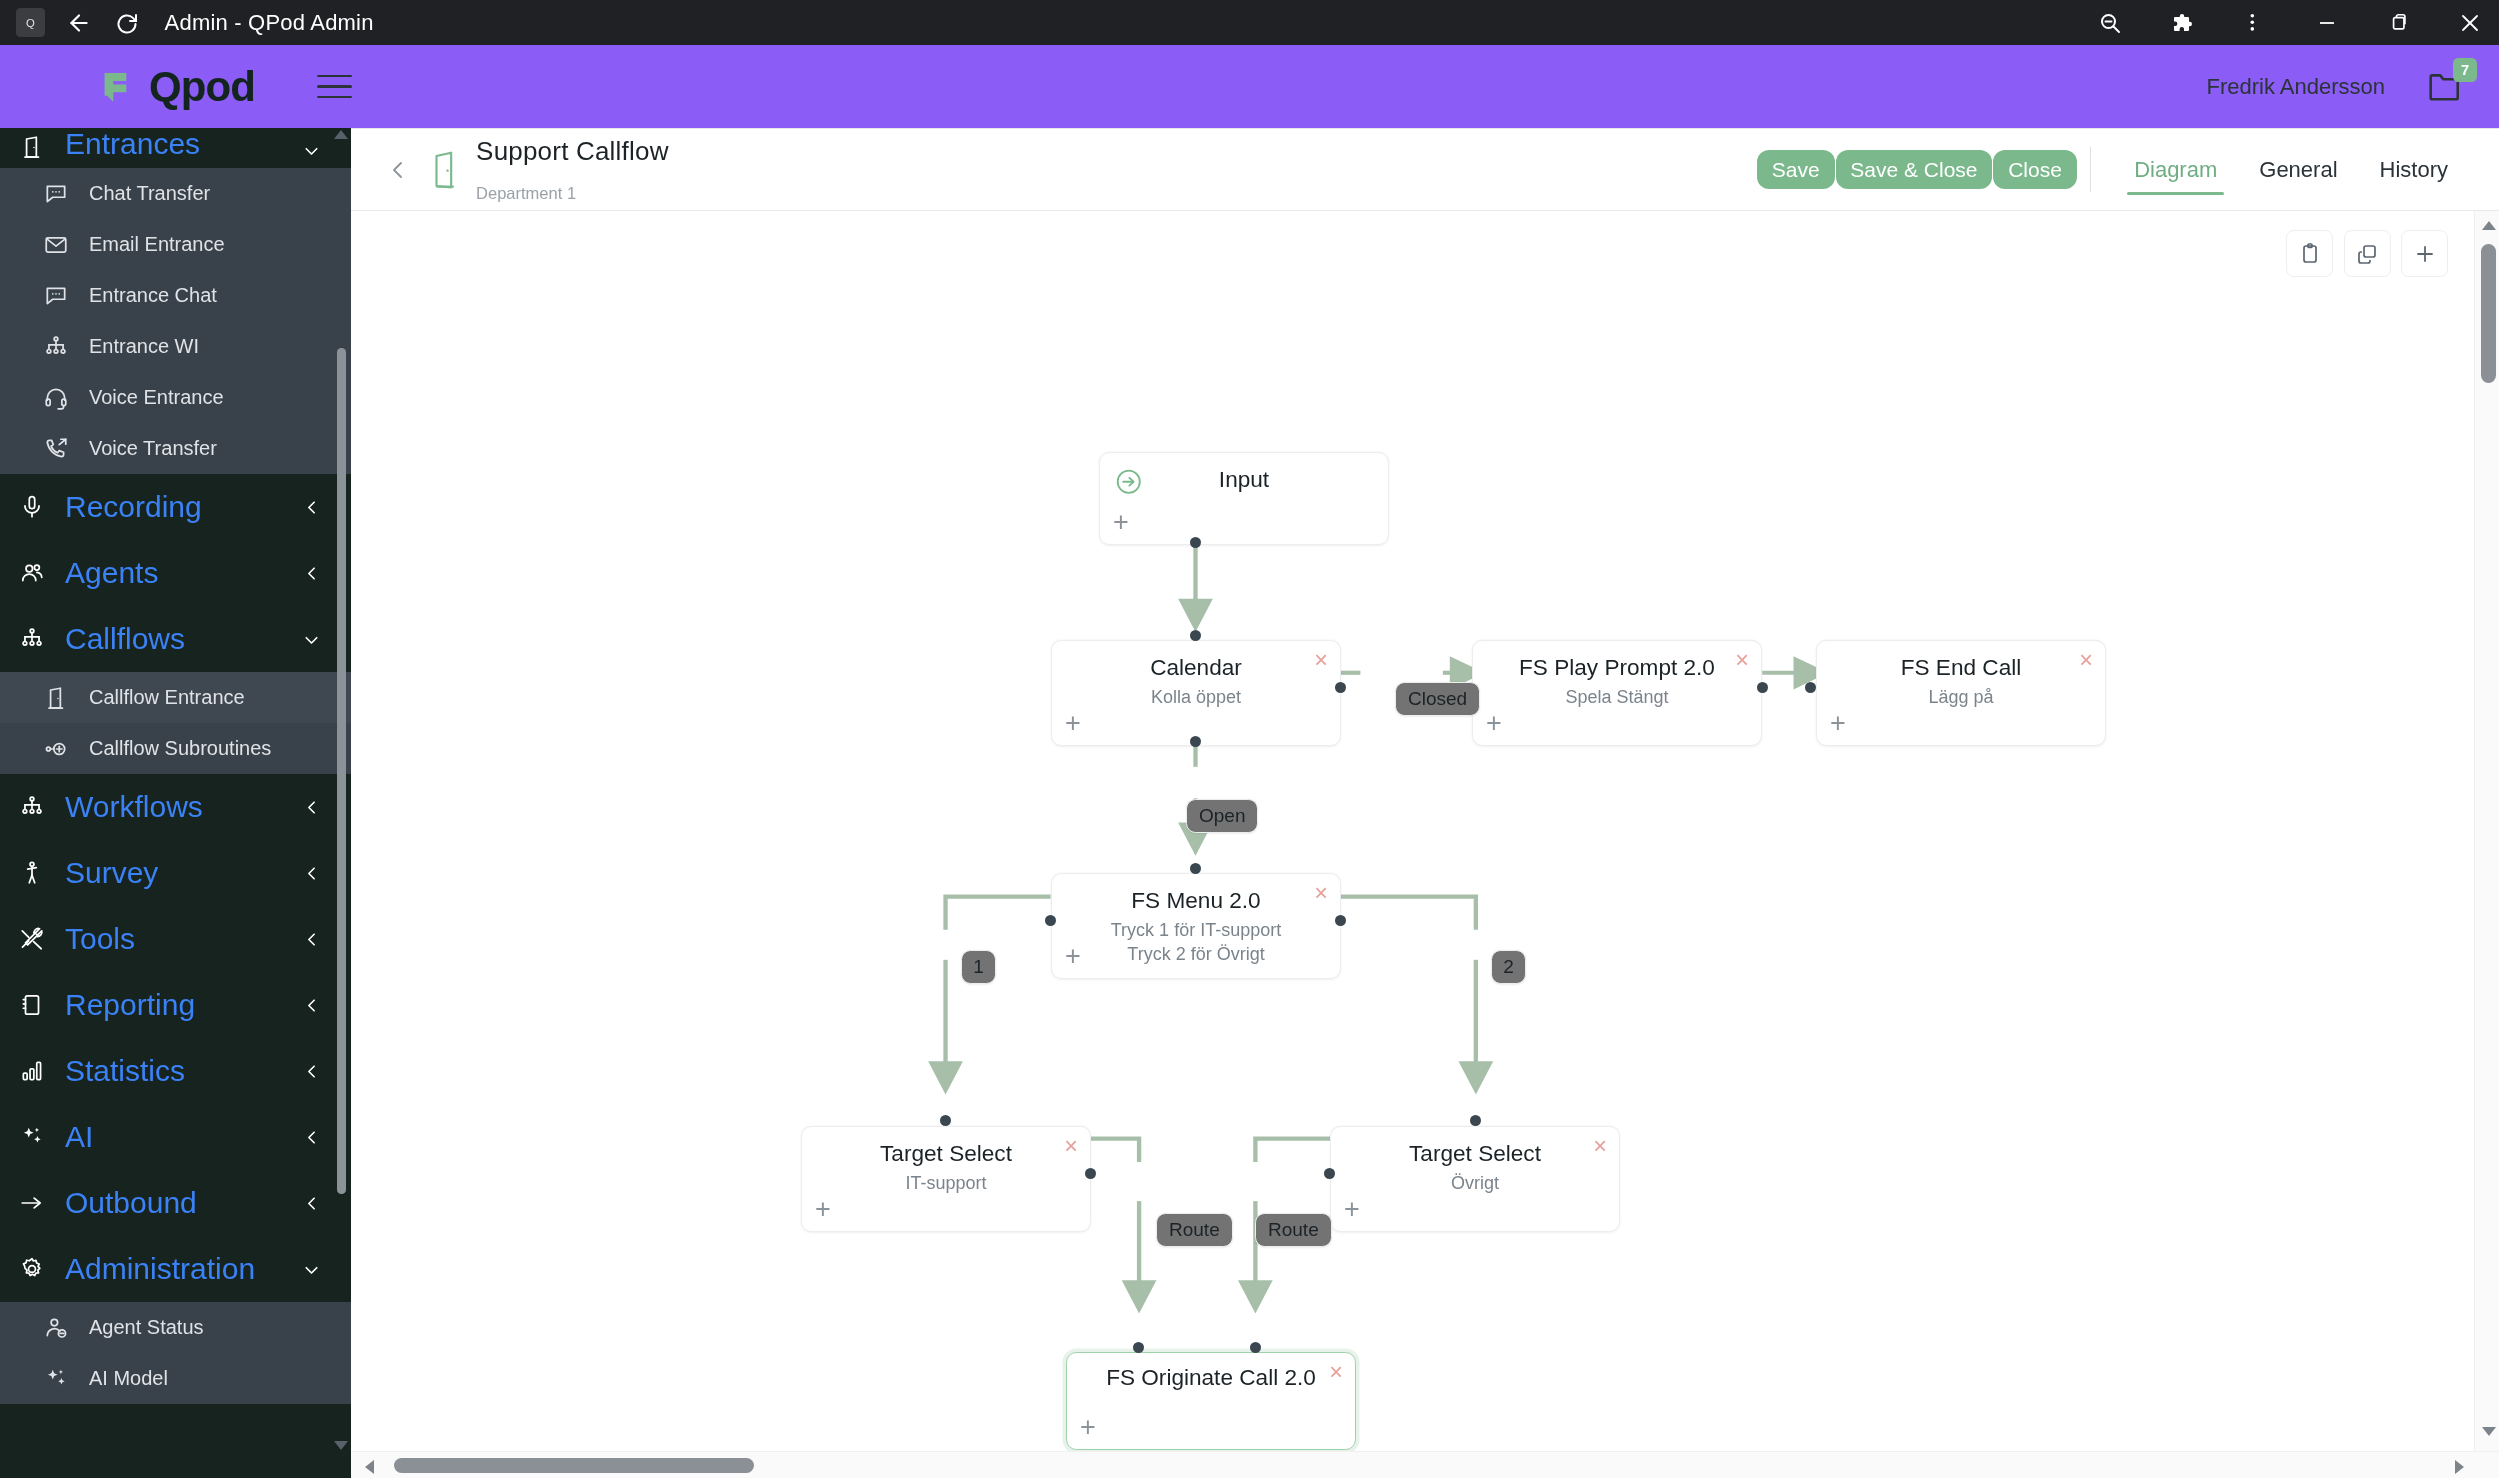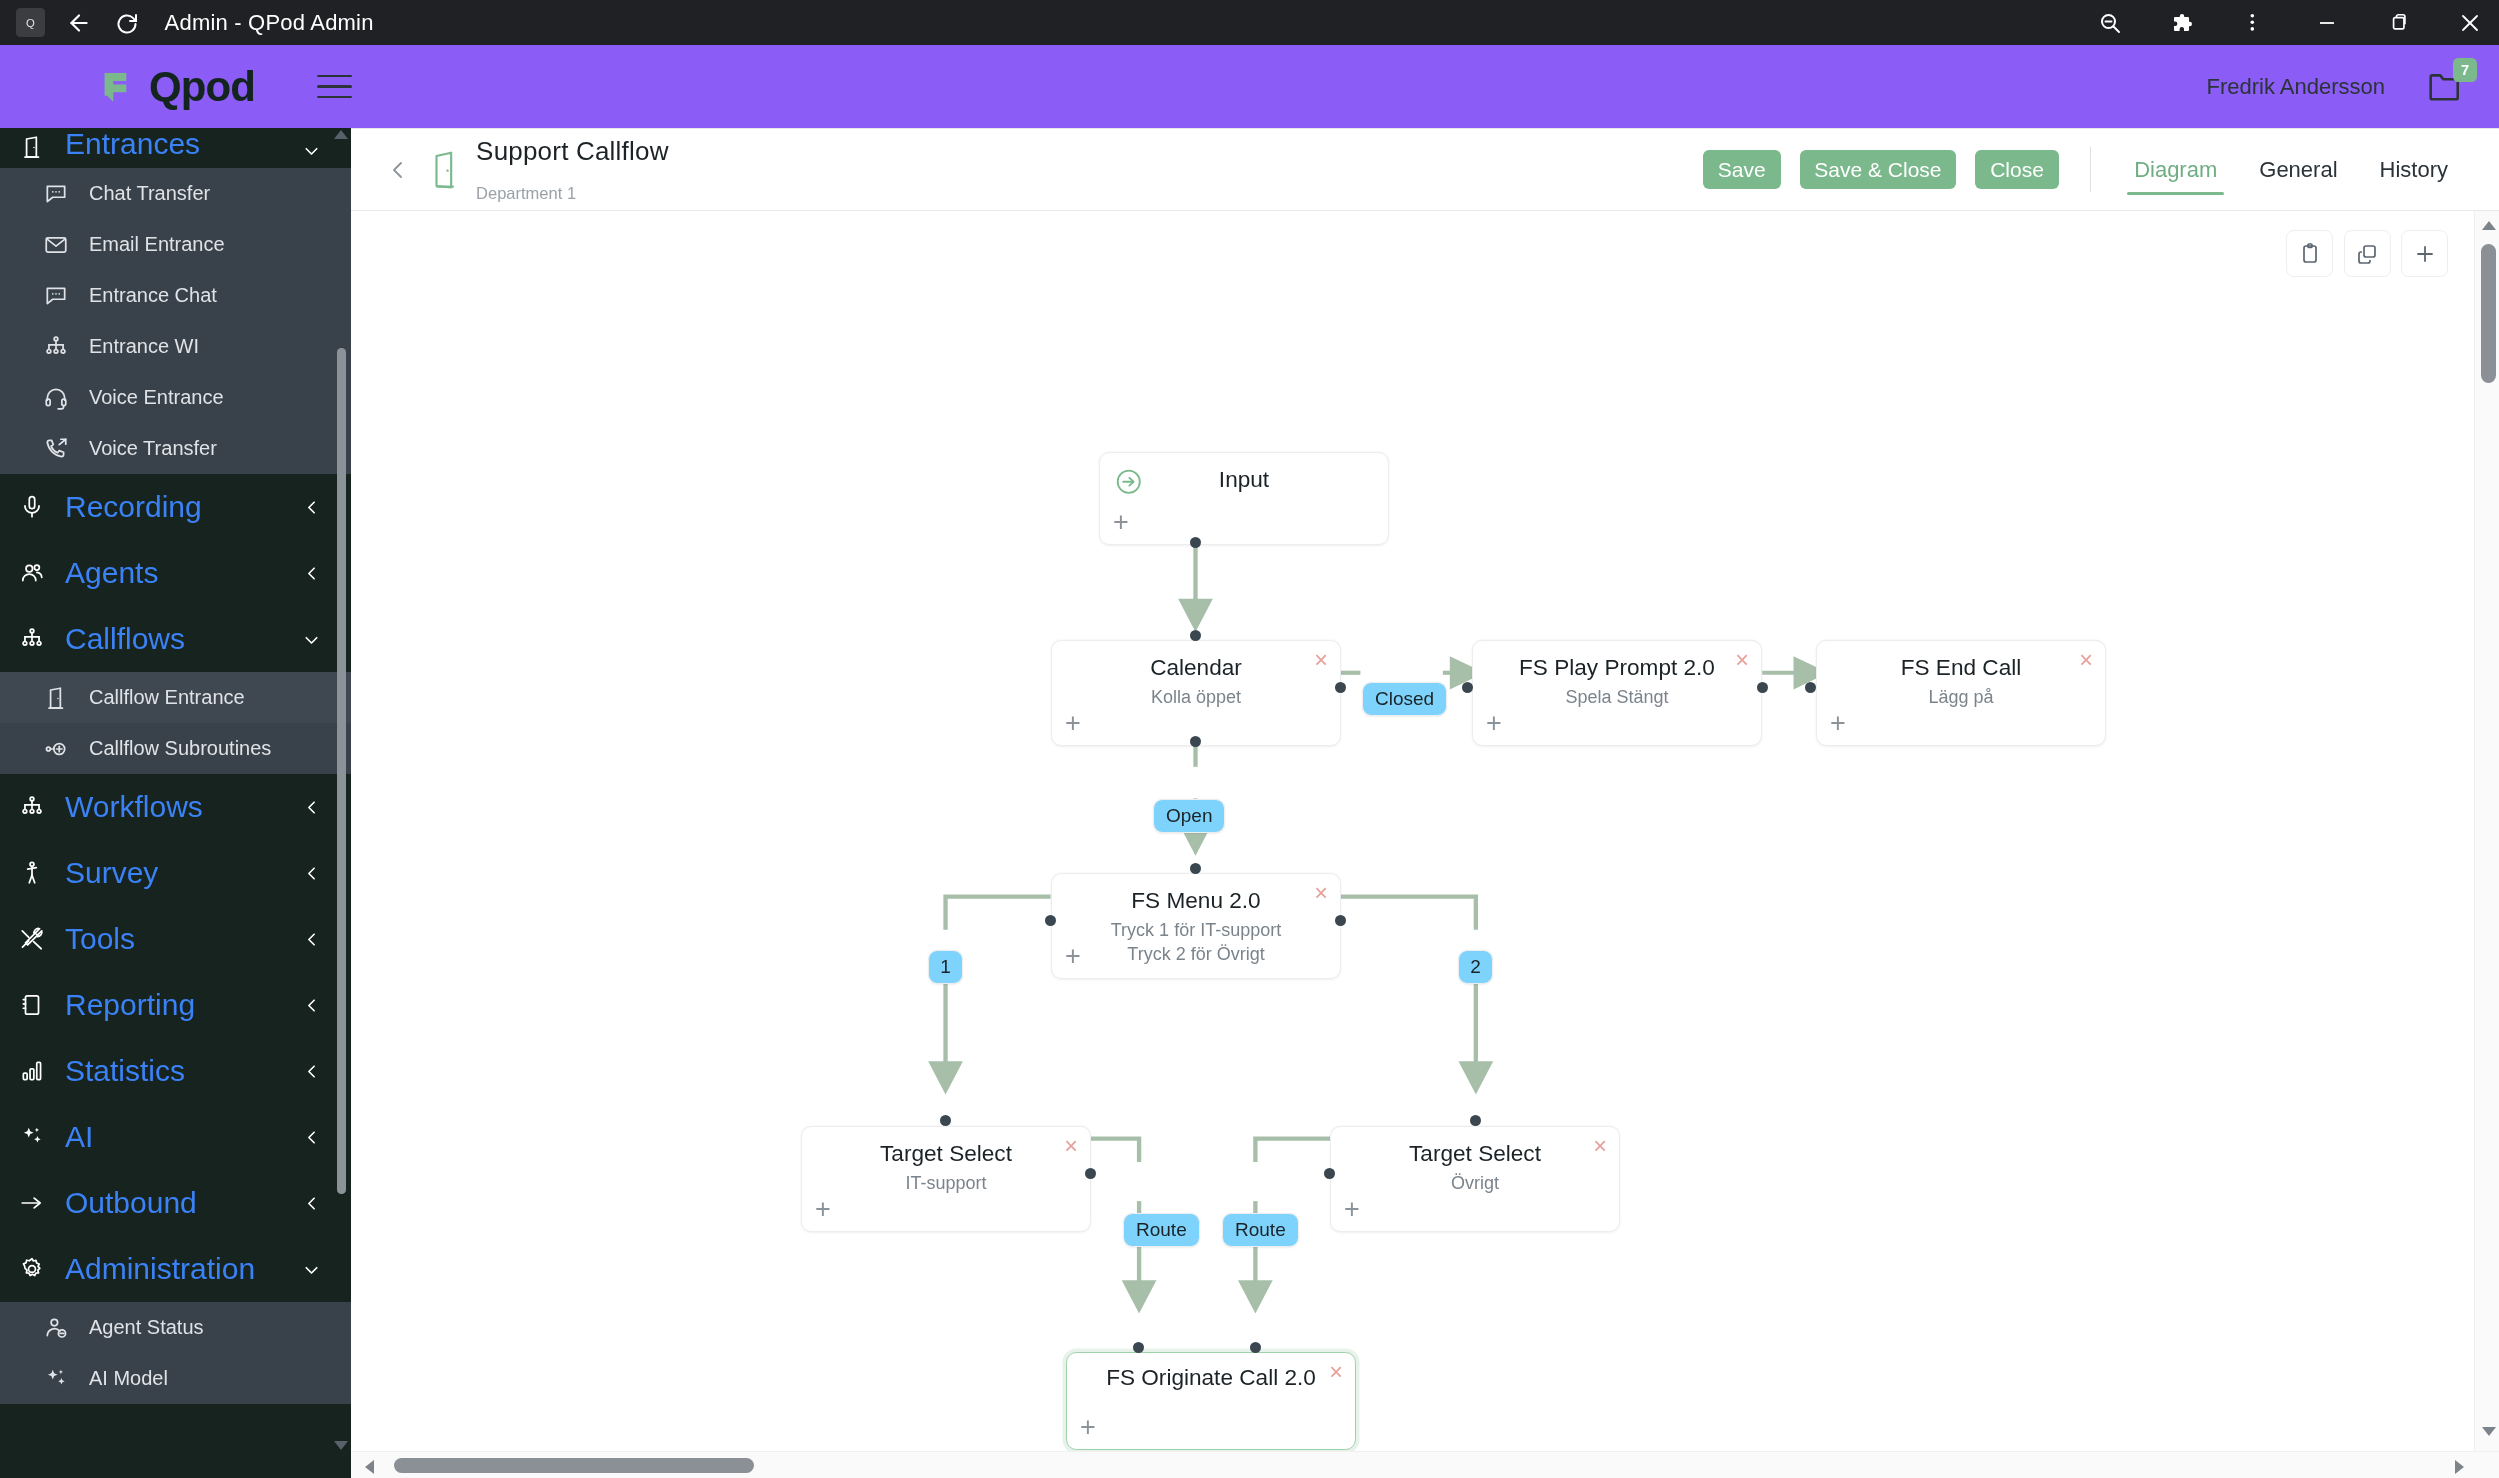--- a/index.html
+++ b/index.html
@@ -81,22 +81,22 @@
     height: 83px; border-bottom: 0.9px solid #e6e8ea; border-top: 0.9px solid #e6e8ea;
     display: flex; align-items: center; padding: 0 31px 0 29.5px; gap: 0;
   }
   .back-chev { width: 35px; display:flex; align-items:center; justify-content:center; color: #8d9499; }
   .door-ico { margin: 0 15.6px 0 12px; display: flex; align-items: center; }
   .page-titles { display: flex; flex-direction: column; gap: 17px; }
   .page-title { font-size: 26px; color: #1c2327; font-weight: 400; letter-spacing: 0.2px; }
   .page-sub { font-size: 16.5px; color: #9aa1a7; }
   .head-right { margin-left: auto; display: flex; align-items: center; }
   .btn {
-    background: #7bb98d; color: #ffffff; border: none; border-radius: 6px;
-    font-size: 21px; padding: 7.8px 14.8px; margin-right: 19px; cursor: pointer;
+    background: #7bb98d; color: #ffffff; border: none; border-radius: 12px;
+    font-size: 21px; padding: 7.8px 14.8px; margin-right: 1px; cursor: pointer;
     font-family: "Liberation Sans", sans-serif;
   }
   .divider-v { width: 0.9px; height: 45px; background: #dfe2e4; margin: 0 22.6px 0 12px; }
   .tabs { display: flex; align-items: flex-end; gap: 0; height: 83px; }
   .tab {
     font-size: 22px; color: #2b3338; padding: 0 21px; height: 83px;
     display: flex; align-items: center; position: relative; cursor: pointer;
   }
   .tab.active { color: #6fae83; }
   .tab.active::after {
@@ -130,23 +130,23 @@
     position: absolute; left: 13px; bottom: 7.8px; font-size: 27px; color: #8b939a;
     line-height: 1; cursor: pointer; font-weight: 300;
   }
   .node-entry-ico { position: absolute; left: 14px; top: 14px; }
 
   .port {
     position: absolute; width: 11.3px; height: 11.3px; border-radius: 50%; background: #3a4750;
   }
 
   .edge-label {
-    position: absolute; background: #7dd3fc; border: 0.9px solid #eceef0; border-radius: 9.5px;
+    position: absolute; background: #737373; border: 0.9px solid #eceef0; border-radius: 9.5px;
     box-shadow: 0 0.9px 1.7px rgba(25,35,45,.08); font-size: 19px; color: #1c2327;
-    padding: 5.2px 12px; white-space: nowrap;
+    padding: 5.2px 12px; white-space: nowrap; margin-left: 33px;
   }
   .edge-label.small { padding: 5.2px 11.3px; font-size: 19px; }
 
   svg.edges { position: absolute; inset: 0; width: 100%; height: 100%; pointer-events: none; }
 
   
   .vscroll {
     position: absolute; right: 0; top: 0; bottom: 0; width: 26px; background: #fafafa;
     border-left: 0.9px solid #f0f0f0;
   }

